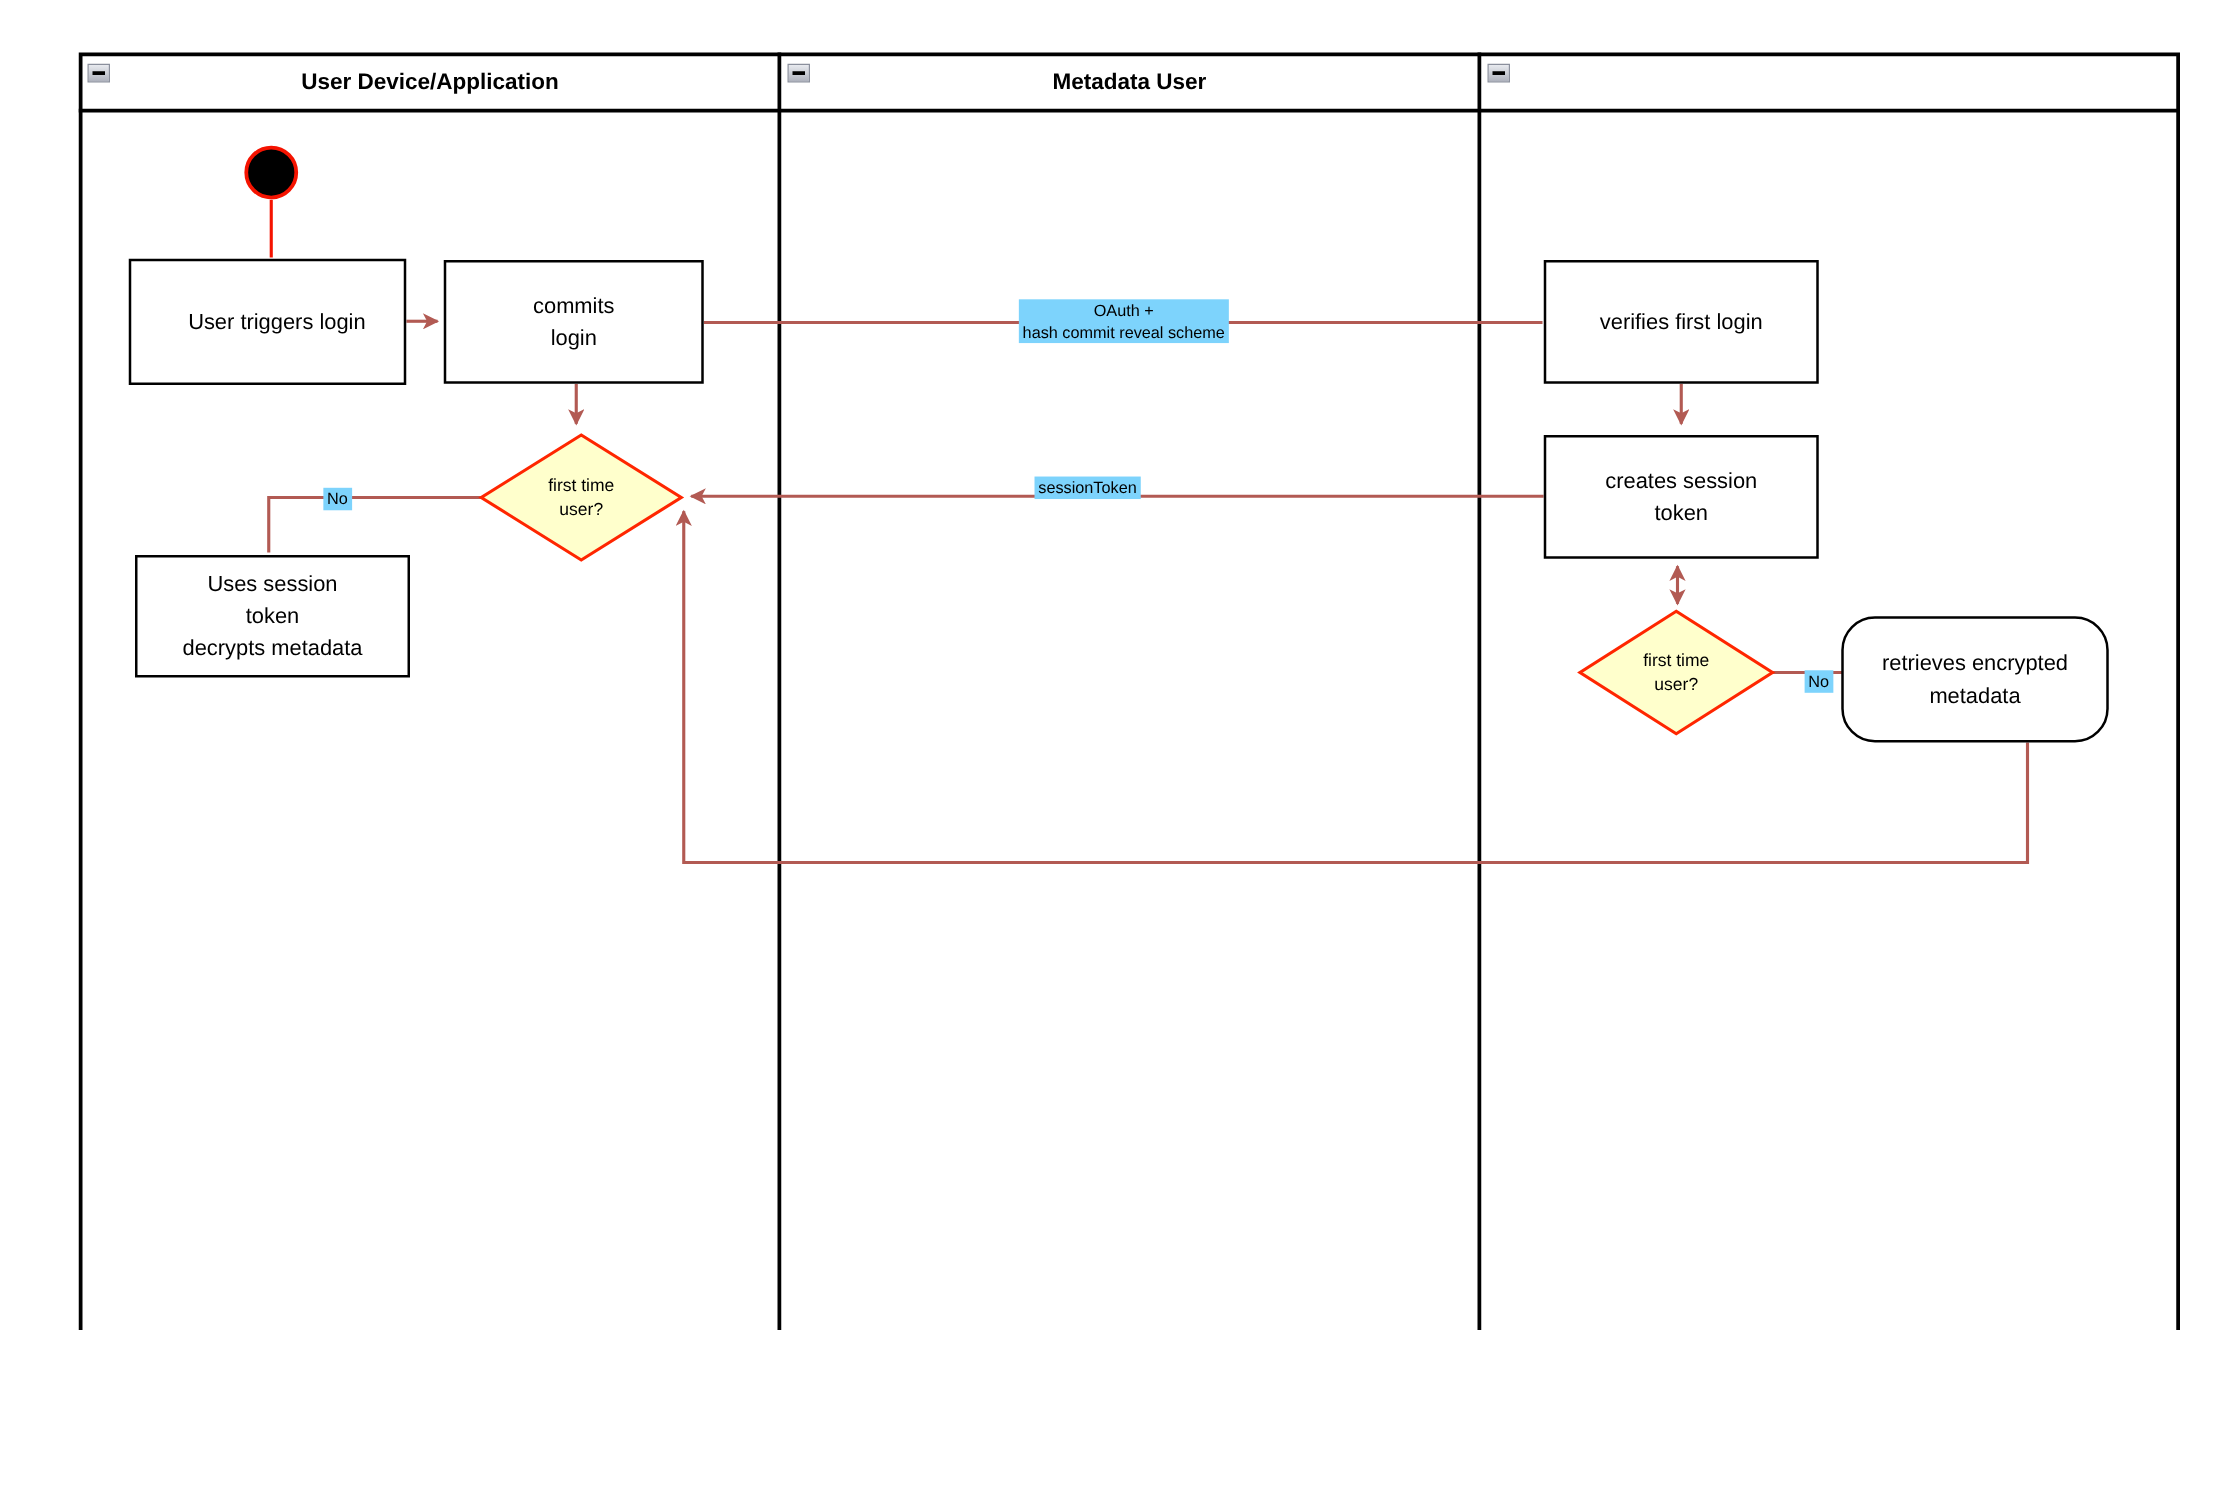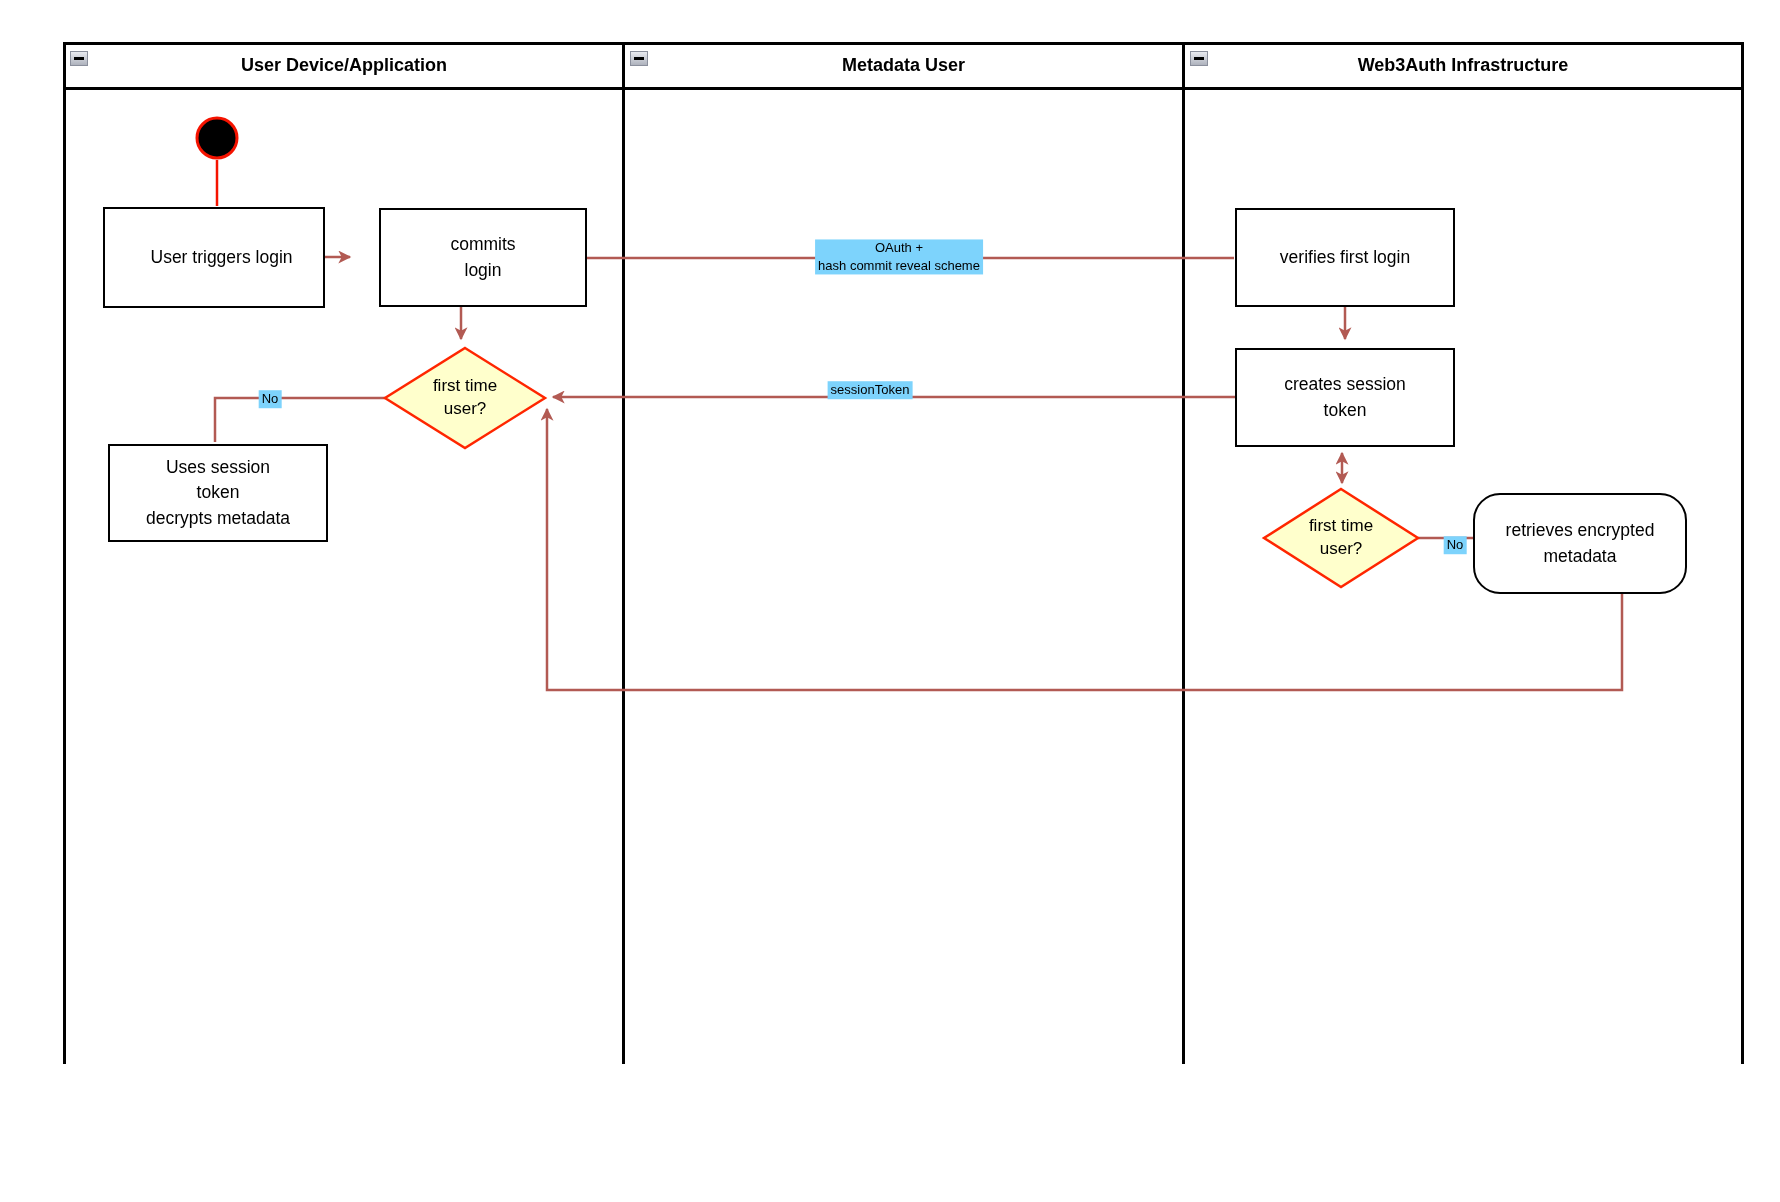--- a/index.html
+++ b/index.html
@@ -21,41 +21,40 @@
   
   svg.layer{position:absolute;left:0;top:0;}
 
   
   .box{position:absolute;box-sizing:border-box;background:#fff;border:2.5px solid #000;
        display:flex;align-items:center;justify-content:center;text-align:center;
        font-size:17.5px;line-height:1.44;white-space:pre-line;}
 
   
   .dlabel{position:absolute;width:160px;height:100px;display:flex;align-items:center;
-          justify-content:center;text-align:center;font-size:17px;line-height:1.35;
+          justify-content:center;text-align:center;font-size:14px;line-height:1.35;
           white-space:pre-line;pointer-events:none;}
 
   
   .elabel{position:absolute;transform:translate(-50%,-50%);background:#7dd3fc;
           padding:0 3px;font-size:13px;line-height:1.35;text-align:center;
           white-space:pre-line;}
 </style>
 </head>
 <body>
 
 <div class="canvas">
 
   <div class="frame"></div>
   <div class="vdiv" style="left:622px;"></div>
   <div class="vdiv" style="left:1182px;"></div>
   <div class="hdiv"></div>
 
   <div class="lane-title" style="left:66px;width:556px;">User Device/Application</div>
   <div class="lane-title" style="left:625px;width:557px;">Metadata User</div>
-  <div class="lane-title" style="left:1185px;width:556px;">Web3Auth Infrastructure</div>
 
   <div class="collapse" style="left:70px;top:51px;">
       <span class="bar"></span>
     </div>
   <div class="collapse" style="left:630px;top:51px;">
       <span class="bar"></span>
     </div>
   <div class="collapse" style="left:1190px;top:51px;">
       <span class="bar"></span>
     </div>
@@ -80,21 +79,21 @@
 
     <path d="M1345,307 V339" fill="none" stroke-width="2.5" marker-end="url(#ah)" stroke="#b25a53"></path>
     <path d="M1342,453 V483" fill="none" stroke-width="2.5" marker-start="url(#ah)" marker-end="url(#ah)" stroke="#b25a53"></path>
     <path d="M1418,538 H1501" fill="none" stroke-width="2.5" stroke="#b25a53"></path>
 
     <polygon points="465,348 545,398 465,448 385,398" stroke-width="2.5" fill="#ffffcc" stroke="#ff2600"></polygon>
     <polygon points="1341,489 1418,538 1341,587 1264,538" stroke-width="2.5" fill="#ffffcc" stroke="#ff2600"></polygon>
   </svg>
 
   <div class="box" style="left:103px;top:207px;width:222px;height:101px;padding-left:15px;">User triggers login</div>
-  <div class="box" style="left:355px;top:208px;width:208px;height:99px;margin-left:24px;">commits
+  <div class="box" style="left:355px;top:208px;width:208px;height:99px;">commits
 login</div>
   <div class="box" style="left:108px;top:444px;width:220px;height:98px;">Uses session
 token
 decrypts metadata</div>
 
   <div class="box" style="left:1235px;top:208px;width:220px;height:99px;">verifies first login</div>
   <div class="box" style="left:1235px;top:348px;width:220px;height:99px;">creates session
 token</div>
   <div class="box" style="left:1473px;top:493px;width:214px;height:101px;border-radius:27px;">retrieves encrypted
 metadata</div>

